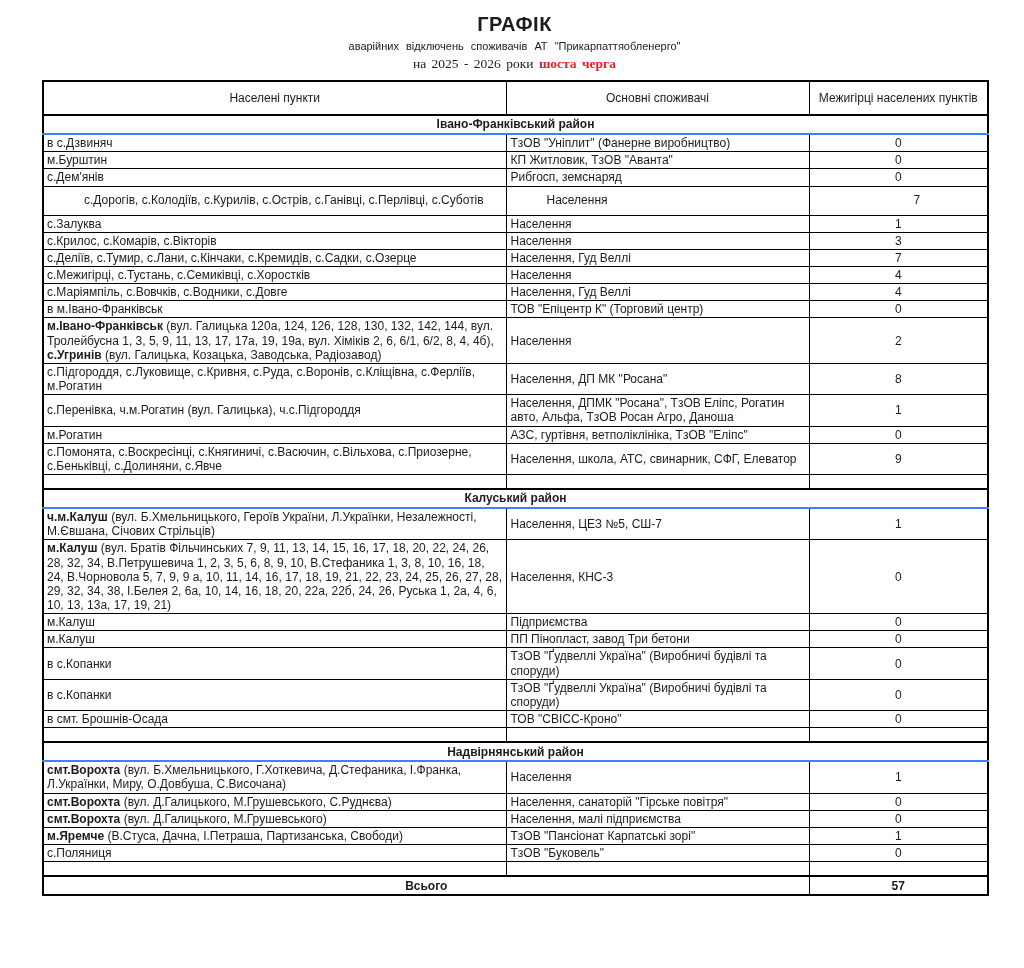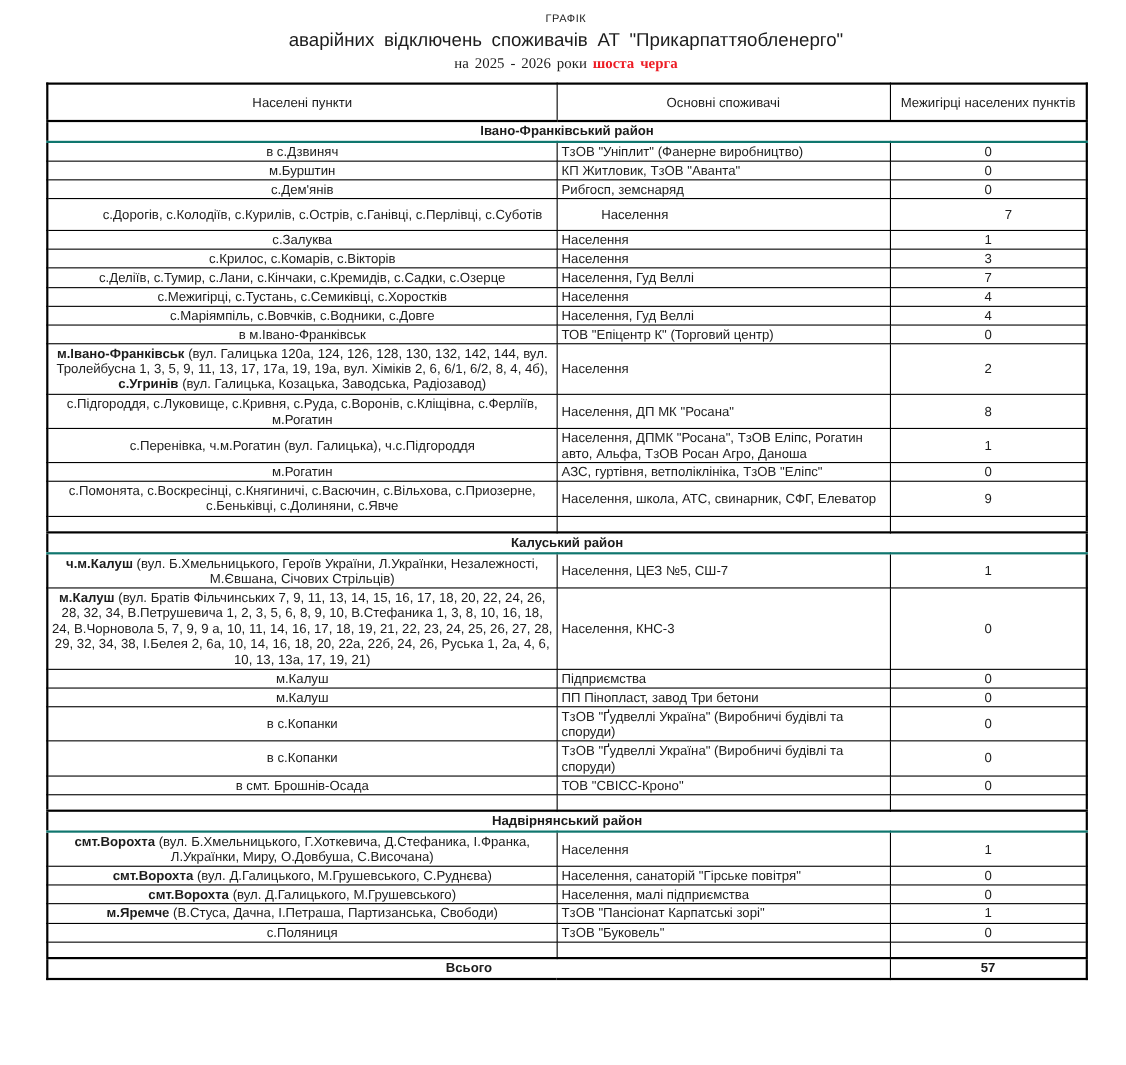--- a/index.html
+++ b/index.html
@@ -17,26 +17,26 @@
     padding-top: 11px;
     overflow: hidden;
   }
   .title-block {
     width: 945px;
     margin-left: 42px;
     text-align: center;
     line-height: 1.35;
   }
   .doc-title {
-    font-size: 10px;
-    font-weight: normal;
+    font-size: 20px;
+    font-weight: bold;
     letter-spacing: 0.5px;
   }
   .doc-subtitle {
-    font-size: 17px;
+    font-size: 11px;
     word-spacing: 4px;
     margin-top: 1px;
   }
   .doc-period {
     font-size: 13.5px;
     word-spacing: 2px;
     margin-top: 1px;
     font-family: Liberation Serif, serif;
   }
   .doc-period .highlight {
@@ -56,28 +56,28 @@
     line-height: 1.18;
     padding: 1px 3px;
     vertical-align: middle;
     overflow: hidden;
   }
   .schedule thead th {
     height: 30px;
     font-weight: normal;
     border-bottom: 2px solid #000;
   }
-  .schedule td.col-settlements { text-align: center; }
+  .schedule td.col-settlements { }
   .schedule td.col-consumers  { text-align: left; padding-left: 4px; }
   .schedule td.col-count      { text-align: center; }
   .schedule tr.section-row td {
     font-weight: bold;
     text-align: center;
     border-top: 2px solid #000;
-    border-bottom: 2px solid #0f766e;
+    border-bottom: 2px solid #3b82f6;
     height: 15px;
   }
   .schedule tr.data-row td { height: 14px; }
   .schedule tr.tall td { height: 26px; padding-left: 40px; }
   .schedule tr.spacer-row td { height: 11px; }
   .schedule tr.footer-row td {
     font-weight: bold;
     text-align: center;
     border-top: 2px solid #000;
     height: 15px;

